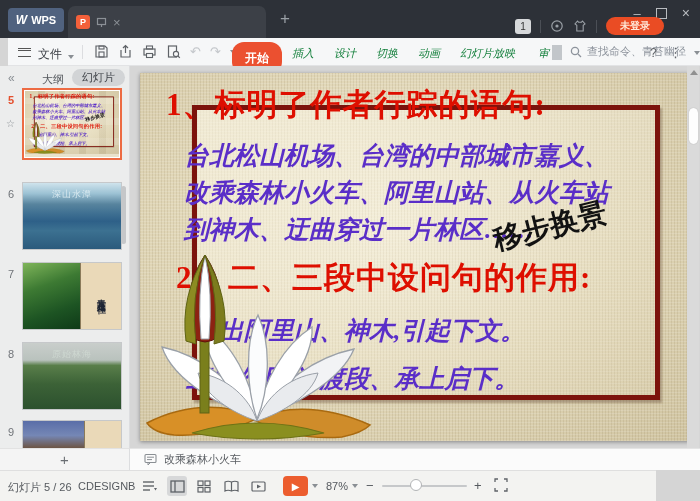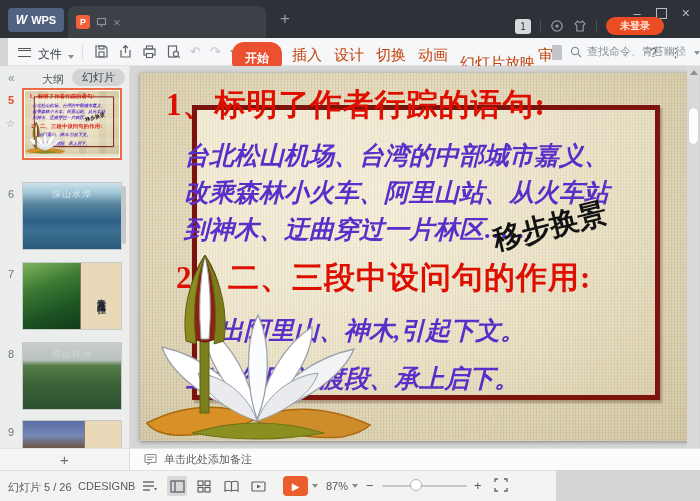--- a/index.html
+++ b/index.html
@@ -34,21 +34,21 @@
   .hamburger:before{content:"";display:block;height:2.2px;margin-top:1.2px;border-top:1.5px solid #555;}
   .file-label{left:30px;top:8px;font-size:12px;color:#3b3f45;}
   .caret{width:0;height:0;border-left:3.5px solid transparent;border-right:3.5px solid transparent;border-top:4px solid #8a8f94;display:inline-block;}
   .mb-caret1{left:60px;top:17px;}
   .mb-div{width:1px;height:14px;background:#dcdde0;top:7px;}
   .qat{top:6px;display:flex;align-items:center;gap:9px;color:#5f6368;}
   .qat svg{display:block;}
   .disabled-ico{color:#c4c7cb;font-size:13px;}
   .home-pill{left:224px;top:4px;height:32px;padding:0 13px;background:#eb5030;border-radius:12px;color:#fff;
              font-size:12px;display:flex;align-items:center;font-weight:bold;text-align:right;}
-  .mb-tab{top:8px;font-size:15px;color:#c2410c;}
+  .mb-tab{top:8px;font-size:11px;color:#15803d;font-style:italic;}
   .cursor-box{left:522px;top:7px;width:10px;height:15px;background:#c2c6ca;}
   .mb-search{left:540px;top:6px;display:flex;align-items:center;gap:5px;color:#8d939c;font-size:11px;}
   .mb-right{right:8px;top:7px;display:flex;align-items:center;gap:12px;color:#5f6368;font-size:13px;}
   
   .sidebar{left:0;top:66px;width:130px;height:382px;background:#eceded;border-right:1px solid #dcdddf;box-sizing:border-box;overflow:hidden;}
   .sb-collapse{left:8px;top:5px;color:#8a8f94;font-size:12px;}
   .sb-outline{left:42px;top:6px;font-size:11px;color:#55595e;}
   .sb-slides-pill{left:72px;top:3px;height:17px;padding:0 10px;background:#d2d4d6;border-radius:9px;font-size:11px;
                   color:#3b3f45;display:flex;align-items:center;}
   .thumb-num{font-size:11px;color:#707479;}
@@ -90,21 +90,21 @@
   .s-title2-num{left:36px;top:184px;font-size:31px;font-weight:bold;color:#de0f00;font-family:"Liberation Serif",serif;}
   .s-title2{left:88px;top:184px;font-size:31px;font-weight:bold;color:#de0f00;letter-spacing:1px;white-space:nowrap;font-family:"Liberation Serif",serif;}
   .s-body2a{left:54px;top:241px;font-size:25px;font-weight:bold;font-style:italic;color:#5a2ec8;white-space:nowrap;font-family:"Liberation Serif",serif;}
   .s-body2b{left:46px;top:289px;font-size:25px;font-weight:bold;font-style:italic;color:#5a2ec8;white-space:nowrap;font-family:"Liberation Serif",serif;}
   .lotus-flower{left:-8px;top:238px;}
   .lotus-bud{left:28px;top:176px;}
   .canvas-scroll-track{left:557px;top:0;width:12px;height:382px;background:#dadada;}
   .canvas-scroll-up{left:560px;top:4px;width:0;height:0;border-left:4px solid transparent;border-right:4px solid transparent;border-bottom:5px solid #909090;}
   .canvas-scroll-thumb{left:558.5px;top:42px;width:9px;height:36px;background:#fdfdfd;border-radius:5px;box-shadow:0 0 1px rgba(0,0,0,.3);}
   
-  .statusbar{left:0;top:470px;width:556px;height:31px;background:#f3f3f1;border-top:1px solid #dfdfdf;box-sizing:border-box;}
+  .statusbar{left:0;top:470px;width:656px;height:31px;background:#f3f3f1;border-top:1px solid #dfdfdf;box-sizing:border-box;}
   .st-counter{left:8px;top:9px;font-size:11px;color:#55595e;}
   .st-template{left:78px;top:9px;font-size:11px;color:#55595e;}
   .st-views{left:140px;top:5px;display:flex;align-items:center;gap:7px;color:#5f6368;}
   .view-ico{width:20px;height:20px;display:flex;align-items:center;justify-content:center;border-radius:3px;}
   .view-ico.active{background:#d7d8d9;}
   .play-btn{left:283px;top:5px;width:25px;height:20px;background:#ec5d2e;border-radius:4px;color:#fff;font-size:10px;
             display:flex;align-items:center;justify-content:center;}
   .play-caret{left:312px;top:13px;}
   .st-zoom{left:326px;top:9px;font-size:11px;color:#55595e;}
   .zoom-caret{left:352px;top:13px;}
@@ -196,21 +196,21 @@
     </span>
     <span class="disabled-ico">↶</span>
     <span class="disabled-ico">↷</span>
     <span class="caret" style="border-top-color:#8a8f94;"></span>
   </div>
   <div class="abs home-pill">开始</div>
   <span class="abs mb-tab" style="left:284px;">插入</span>
   <span class="abs mb-tab" style="left:326px;">设计</span>
   <span class="abs mb-tab" style="left:368px;">切换</span>
   <span class="abs mb-tab" style="left:410px;">动画</span>
-  <span class="abs mb-tab" style="left:452px;margin-top:8px;">幻灯片放映</span>
+  <span class="abs mb-tab" style="left:452px;">幻灯片放映</span>
   <span class="abs mb-tab" style="left:530px;">审</span>
   <span class="abs cursor-box" style="left:544px;"></span>
   <div class="abs mb-search" style="left:562px;">
     <svg width="12" height="12" viewBox="0 0 12 12">
         <circle cx="5" cy="5" r="3.6" fill="none" stroke="#8d939c" stroke-width="1.3"></circle>
         <line x1="8" y1="8" x2="11" y2="11" stroke="#8d939c" stroke-width="1.3"></line>
       </svg>
     <span>查找命令、青苔幽径</span>
   </div>
   <div class="abs mb-right">
@@ -308,21 +308,21 @@
   <span>+</span>
 </div>
 
 <div class="abs notesbar">
   <svg width="13" height="13" viewBox="0 0 13 13">
       <rect x="1" y="1.5" width="11" height="8" rx="1" fill="none" stroke="#8a8f94" stroke-width="1.1"></rect>
       <line x1="3" y1="4.2" x2="10" y2="4.2" stroke="#8a8f94" stroke-width="1"></line>
       <line x1="3" y1="6.6" x2="8" y2="6.6" stroke="#8a8f94" stroke-width="1"></line>
       <path d="M4 9.5 L4 12 L6.5 9.5" fill="none" stroke="#8a8f94" stroke-width="1"></path>
     </svg>
-  <span>单击此处添加备注</span>
+  <span>改乘森林小火车</span>
 </div>
 
 <div class="abs canvas">
   <div class="slide">
     <div class="abs frame"></div>
     <div class="abs s-title1">1、标明了作者行踪的语句:</div>
     <div class="abs s-body1">
       <div>台北松山机场、台湾的中部城市嘉义、</div>
       <div>改乘森林小火车、阿里山站、从火车站</div>
       <div>到神木、迂曲穿过一片林区……</div>

